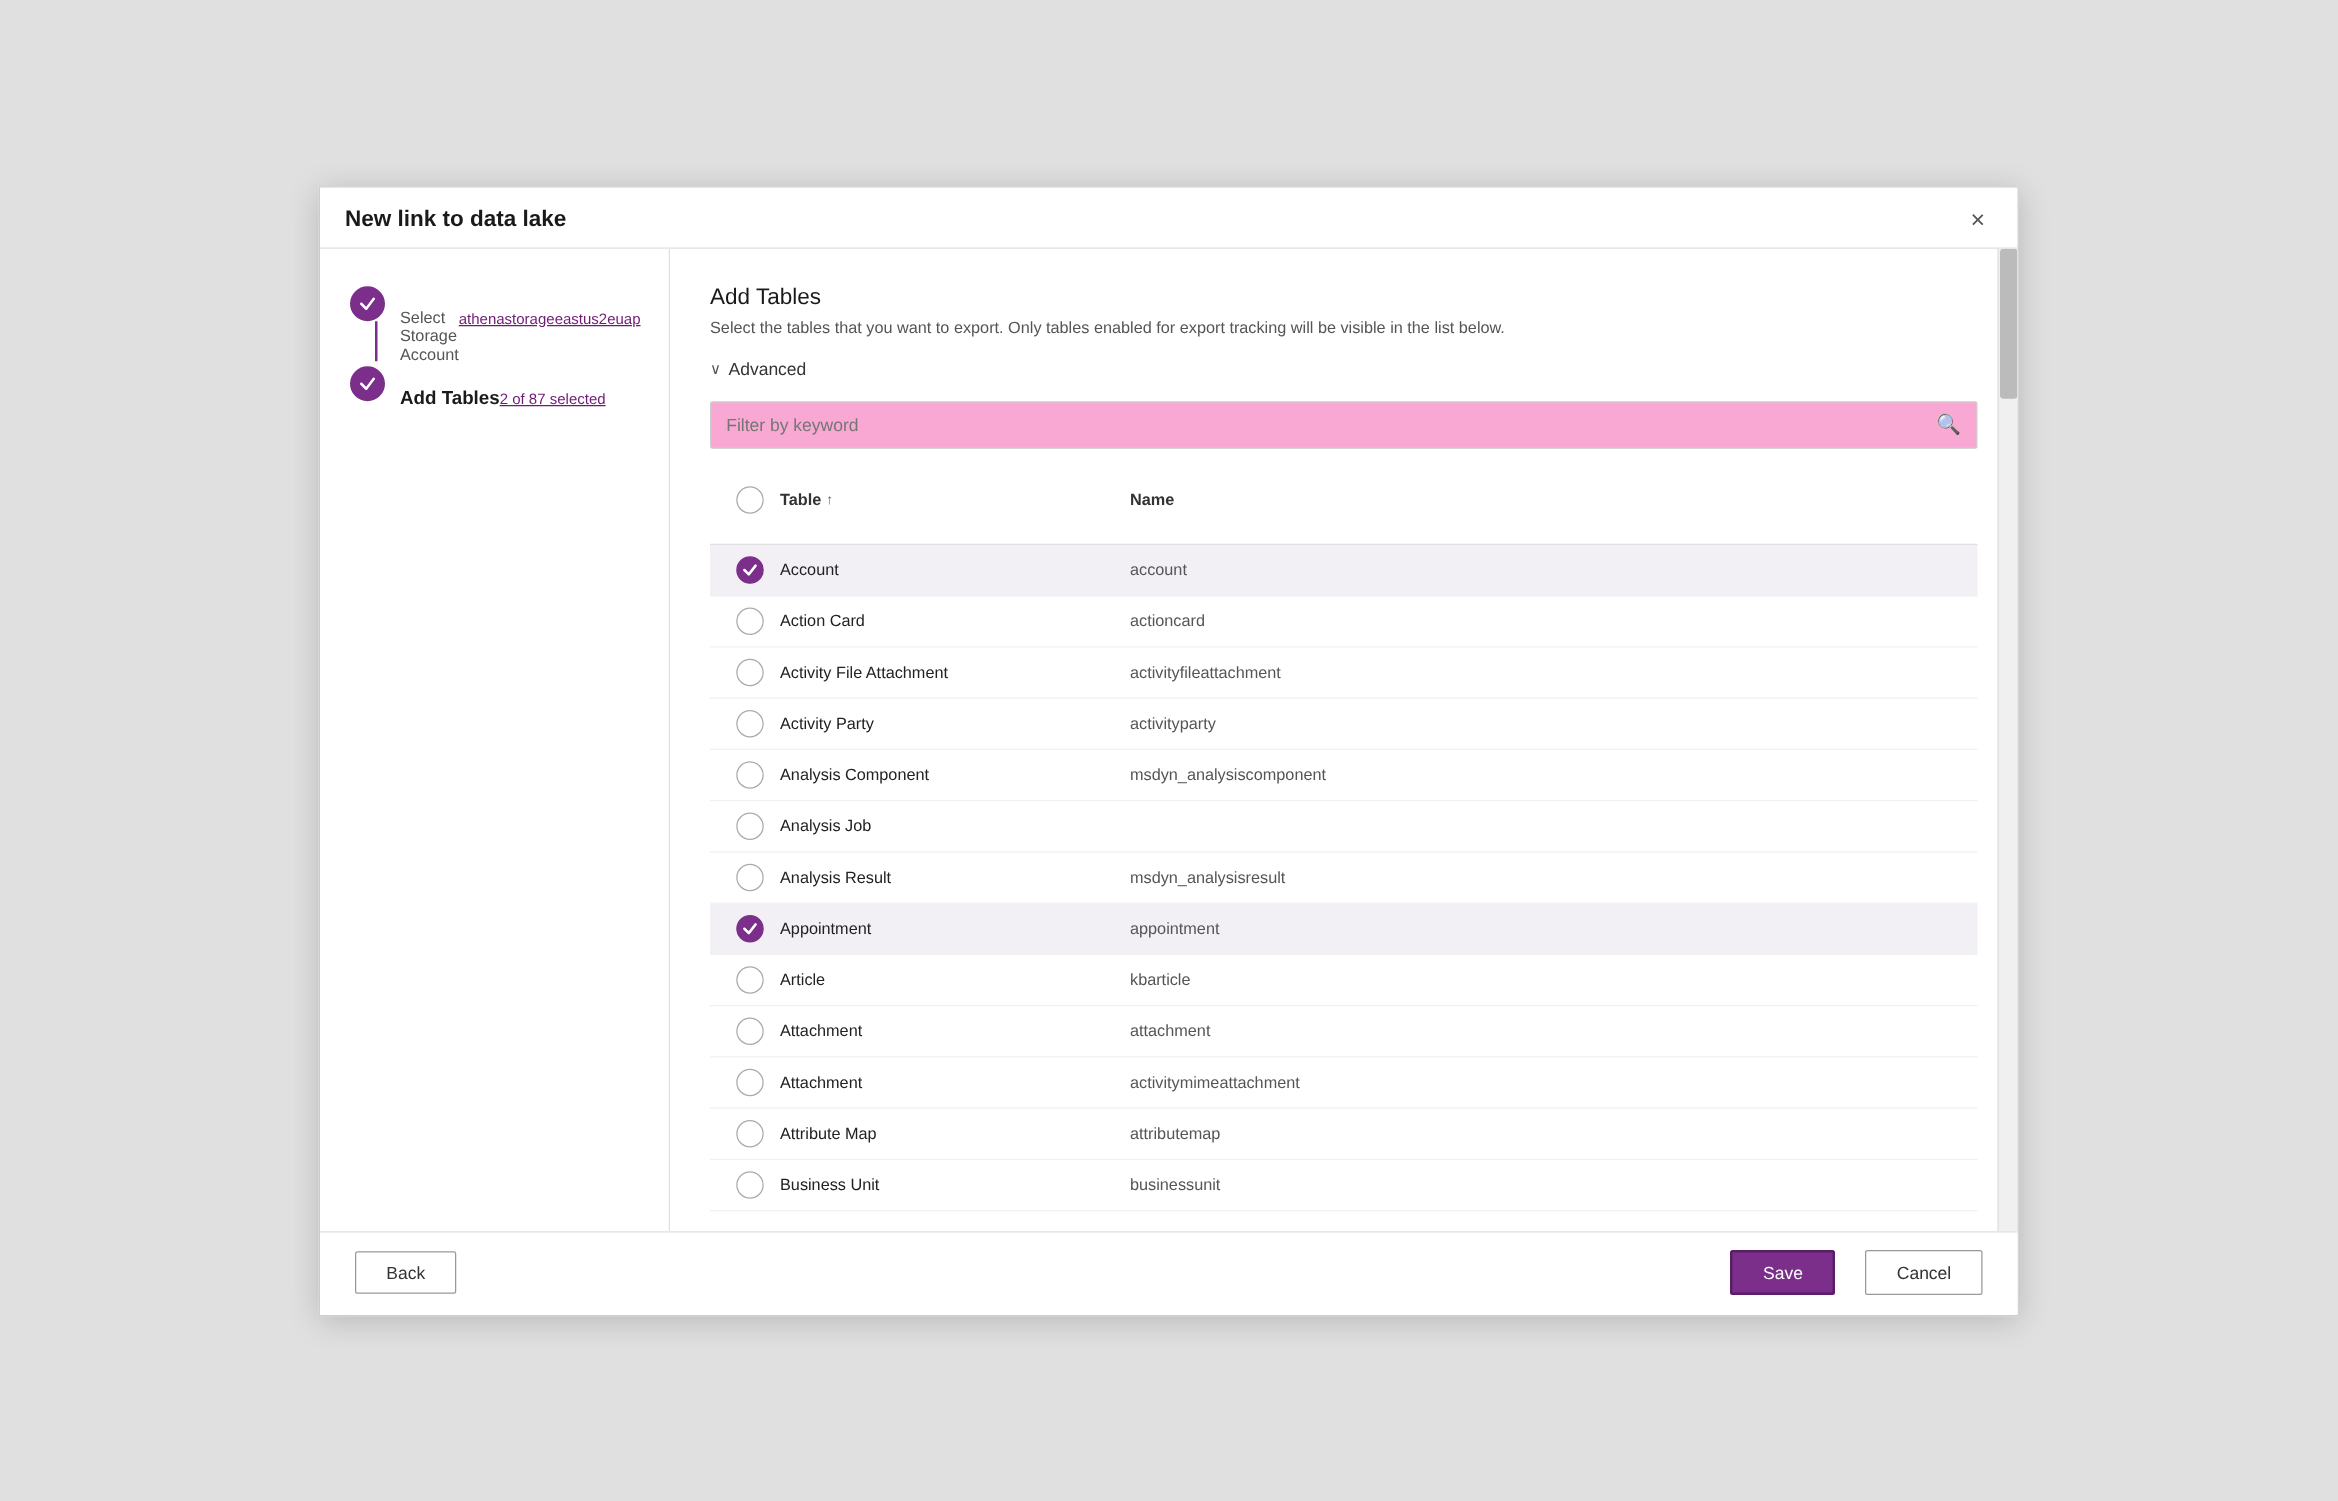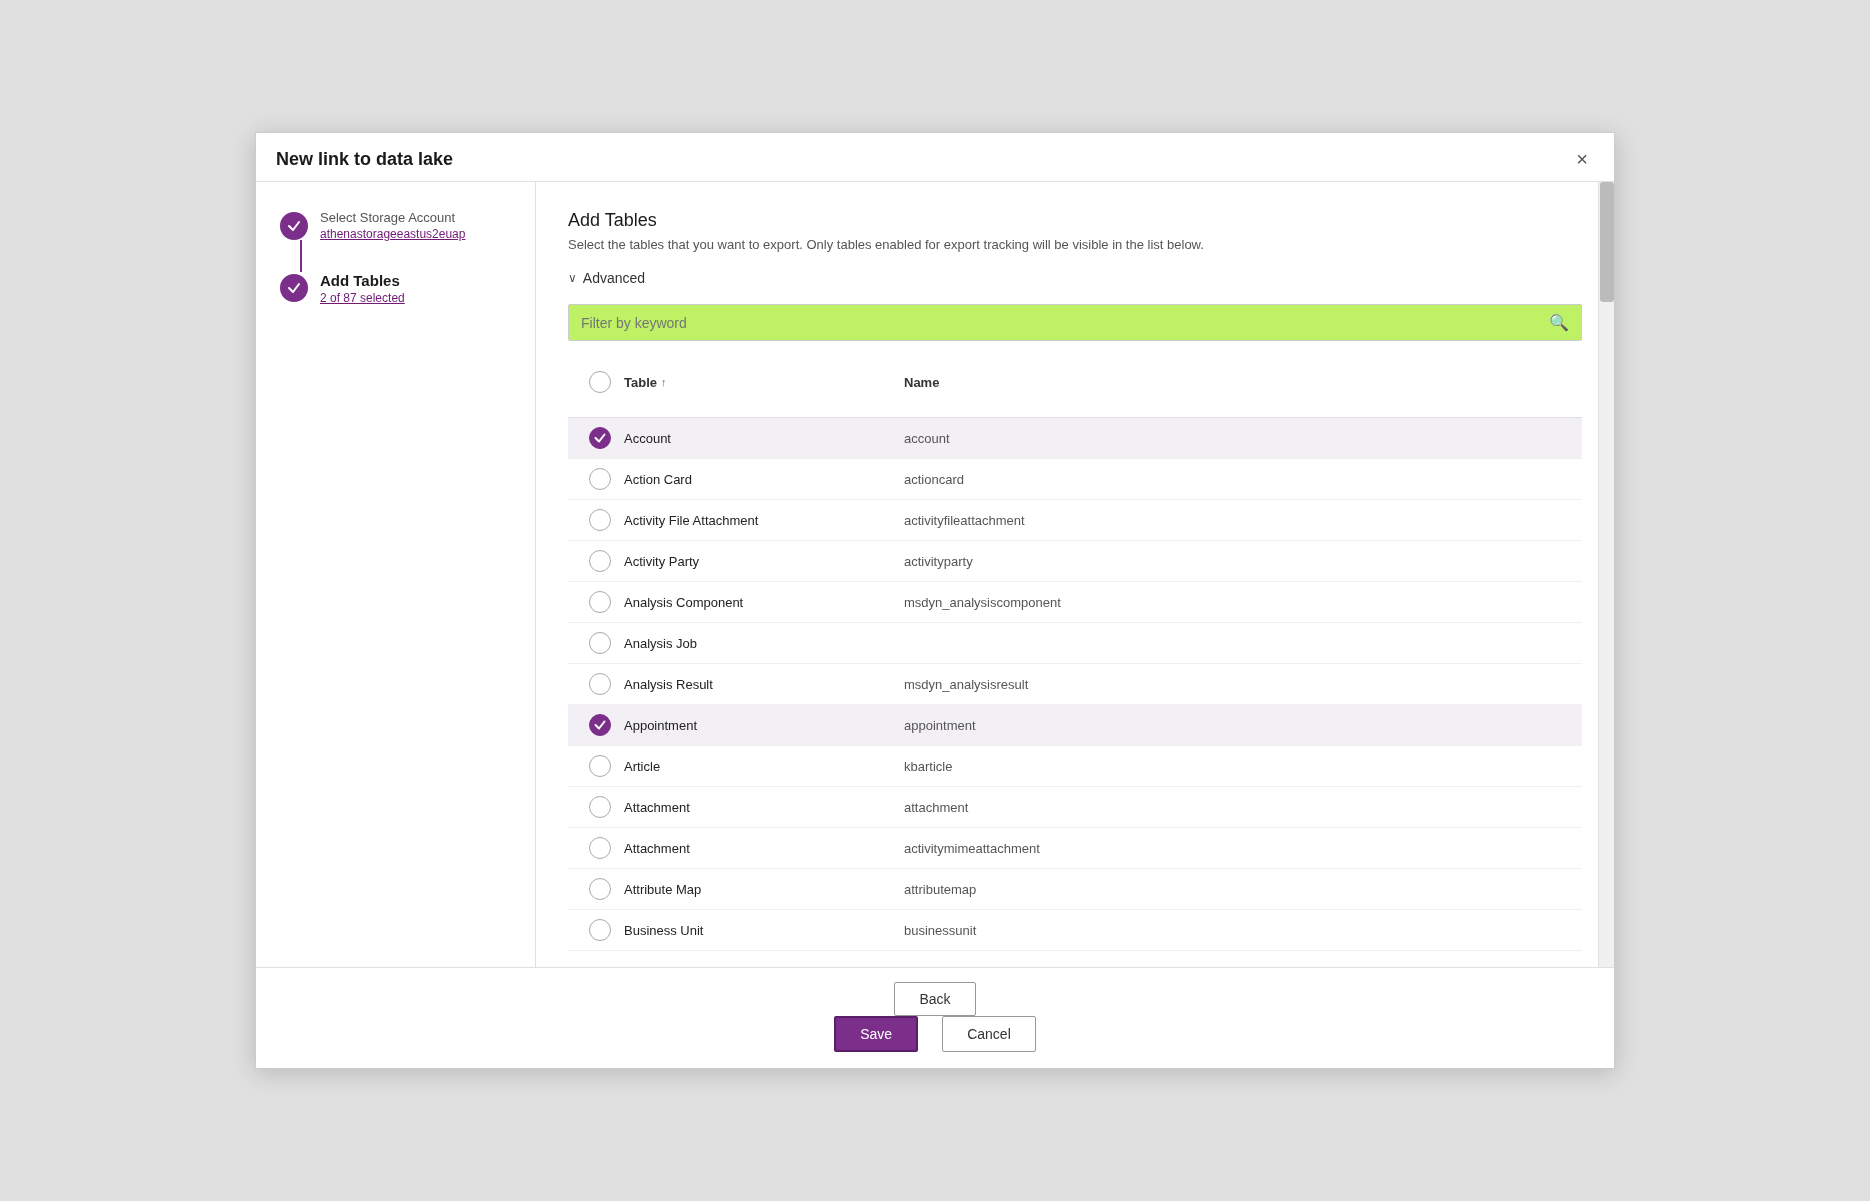--- a/index.html
+++ b/index.html
@@ -86,21 +86,21 @@
       justify-content: center;
       flex-shrink: 0;
       margin-top: 2px;
     }
     .step-circle svg {
       width: 14px;
       height: 14px;
     }
     .step-text {
       display: flex;
-      flex-direction: column;
+      margin-top: 19px;
     }
     .step-label {
       font-size: 13px;
       color: #555;
     }
     .step-sublabel {
       font-size: 12px;
       color: #701a75;
       margin-top: 2px;
       text-decoration: underline;
@@ -161,21 +161,21 @@
     .advanced-toggle .chevron {
       font-size: 12px;
       color: #555;
     }
     .filter-bar {
       display: flex;
       align-items: center;
       border: 1px solid #ccc;
       border-radius: 2px;
       margin-bottom: 22px;
-      background: #bef264;
+      background: #f9a8d4;
     }
     .filter-input {
       flex: 1;
       border: none;
       outline: none;
       padding: 8px 12px;
       font-size: 14px;
       color: #555;
       background: transparent;
     }
@@ -276,21 +276,20 @@
       height: 12px;
     }
     
     .dialog-footer {
       display: flex;
       align-items: center;
       justify-content: space-between;
       padding: 14px 28px 16px 28px;
       border-top: 1px solid #e0e0e0;
       background: #fff;
-      flex-direction: column;
     }
     .footer-left {
       display: flex;
       gap: 12px;
     }
     .footer-right {
       display: flex;
       gap: 24px;
     }
     .btn {

